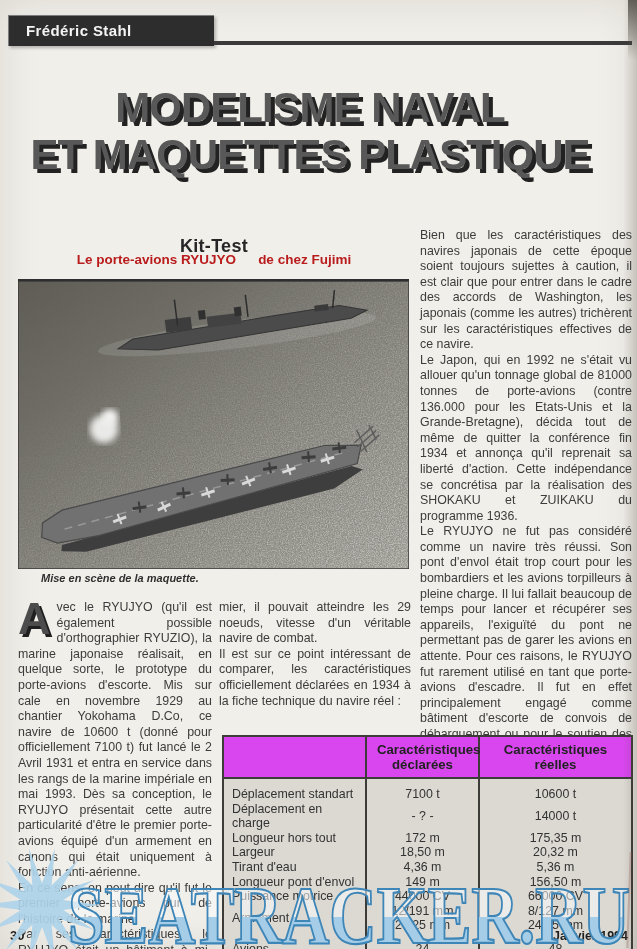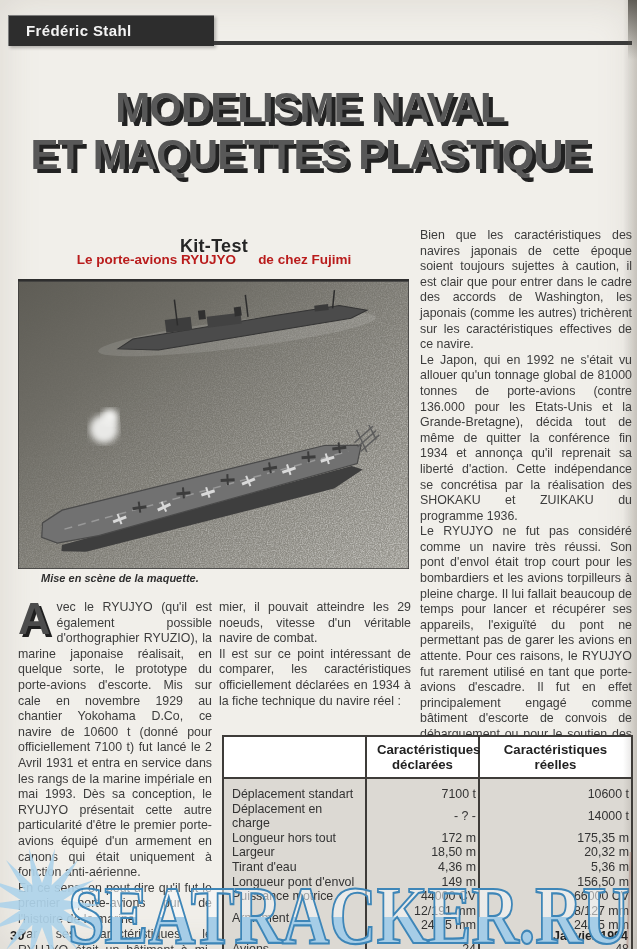--- a/index.html
+++ b/index.html
@@ -53,27 +53,27 @@
     color:#4c4c4c; text-shadow:3px 3px 0 #1f1f1f; margin:2px 6px 0 0;
   }
   
   table.specs {
     position:absolute; left:222px; top:735px; width:409px;
     border-collapse:collapse; background:#dcd9d3;
     border:2px solid #3e3c39; table-layout:fixed;
     font-size:12.4px; color:#333;
   }
   table.specs th {
-    background:#ffffff; font-weight:bold; font-size:13.2px; line-height:15px;
+    background:#d946ef; font-weight:bold; font-size:13.2px; line-height:15px;
     padding:5px 10px; border-bottom:2px solid #3e3c39; color:#222;
   }
   table.specs th + th, table.specs td + td { border-left:2px solid #3e3c39; }
   table.specs td { padding:0 2px; line-height:14.6px; white-space:pre-line;margin-left:6px; }
   table.specs td.lbl { text-align:left; padding-left:8px; }
-  table.specs td.val { text-align:right; }
+  table.specs td.val { text-align:center; }
   table.specs tbody tr.first td { padding-top:8px; }
   table.specs tbody tr.gap td { padding-top:9px; }
   
   .page-num  { position:absolute; left:10px;  top:928px; font-weight:bold; font-size:13px; color:#1f1f1f; }
   .issue     { position:absolute; right:9px;  top:929px; font-weight:bold; font-size:12.5px; color:#1f1f1f; }
   
   .watermark { position:absolute; left:0; top:843px; width:637px; height:106px; pointer-events:none; }
   
   .right-shade { position:absolute; right:0; top:0; width:14px; height:100%;
     background:linear-gradient(to left, rgba(70,62,52,.20), rgba(70,62,52,0)); pointer-events:none; }

